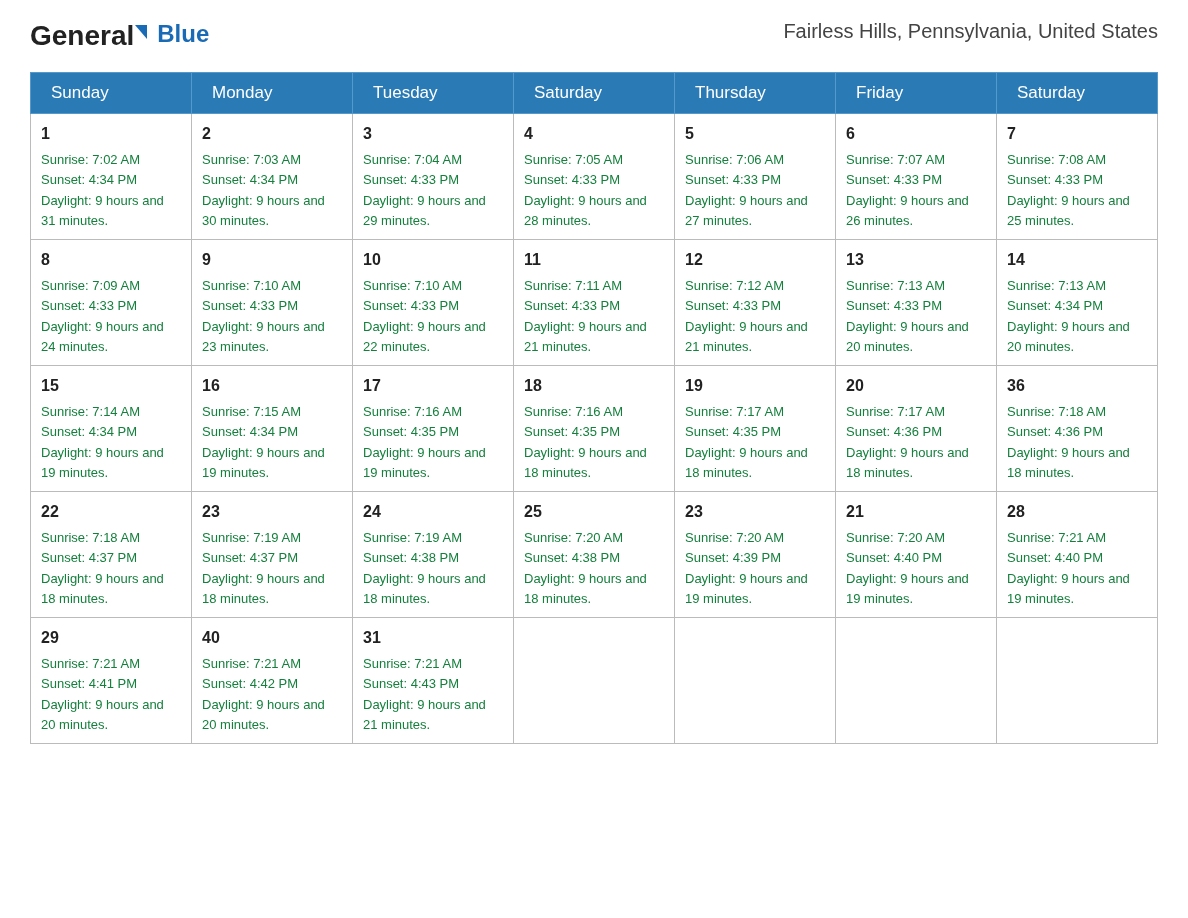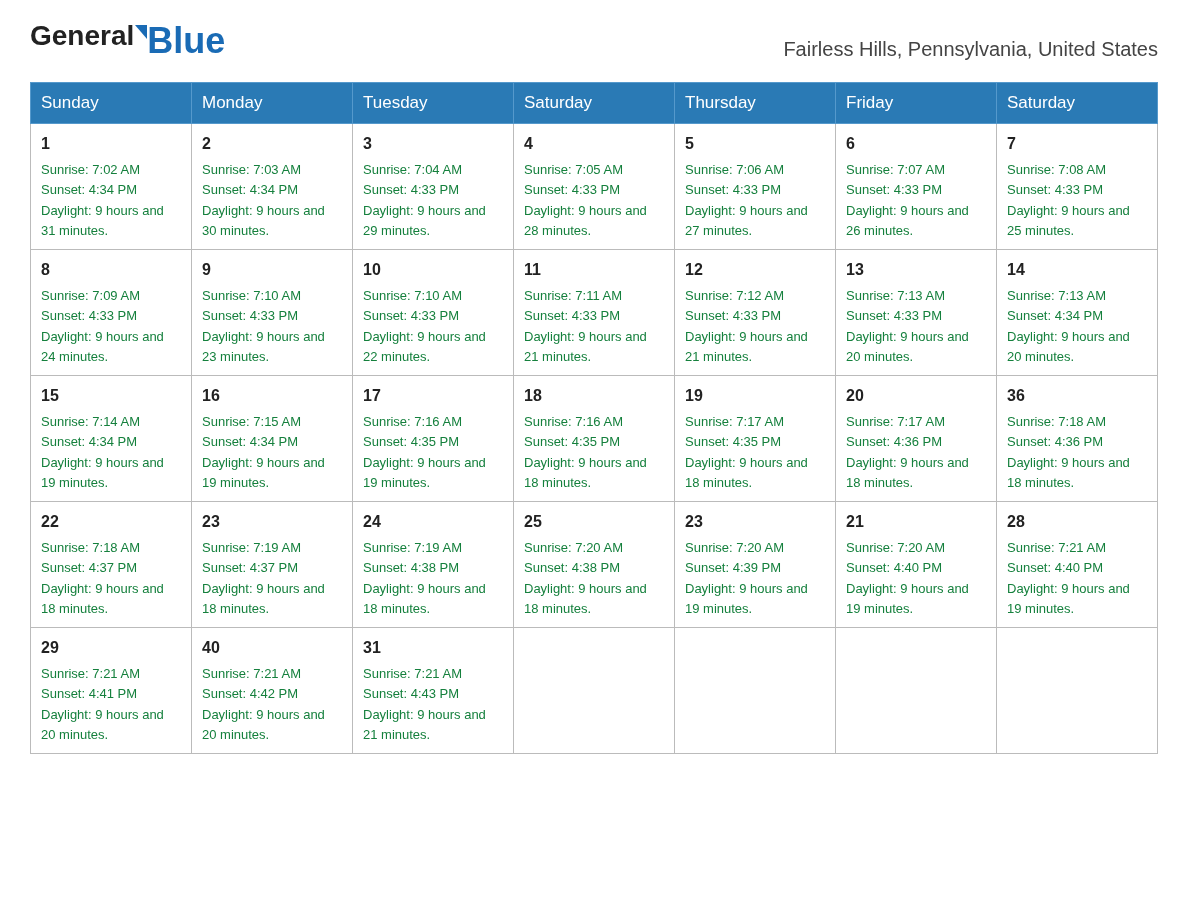--- a/index.html
+++ b/index.html
@@ -26,34 +26,34 @@
     }
     .month-title {
       font-size: 52px;
       font-weight: bold;
       color: #222;
       line-height: 1.1;
     }
     .location-title {
       font-size: 20px;
       color: #444;
-      margin-top: 18px;
+      margin-top: 0;
       text-align: right;
     }
     .calendar {
       width: 100%;
       border-collapse: collapse;
       border: 1px solid #aaa;
     }
     .calendar th {
       background: #2a7ab5;
       color: #fff;
       font-size: 17px;
       font-weight: normal;
-      padding: 10px 10px;
+      padding: 10px 20px;
       text-align: left;
       border: 1px solid #5599cc;
     }
     .calendar td {
       border: 1px solid #bbb;
       vertical-align: top;
       padding: 8px 10px;
       width: 14.28%;
       min-height: 110px;
       font-size: 13.5px;
@@ -74,23 +74,24 @@
     .logo-wrapper {
       display: flex;
       align-items: center;
     }
     .logo-general {
       font-size: 28px;
       font-weight: bold;
       color: #222;
     }
     .logo-blue {
-      font-size: 36px;
+      font-size: 24px;
       font-weight: bold;
       color: #1a6bb5;
+      margin-left: 10px;
     }
     
     .arrow-shape {
       display: inline-block;
       width: 0;
       height: 0;
       border-top: 14px solid #1a6bb5;
       border-left: 12px solid transparent;
       border-right: 0 solid transparent;
       margin-left: 1px;

